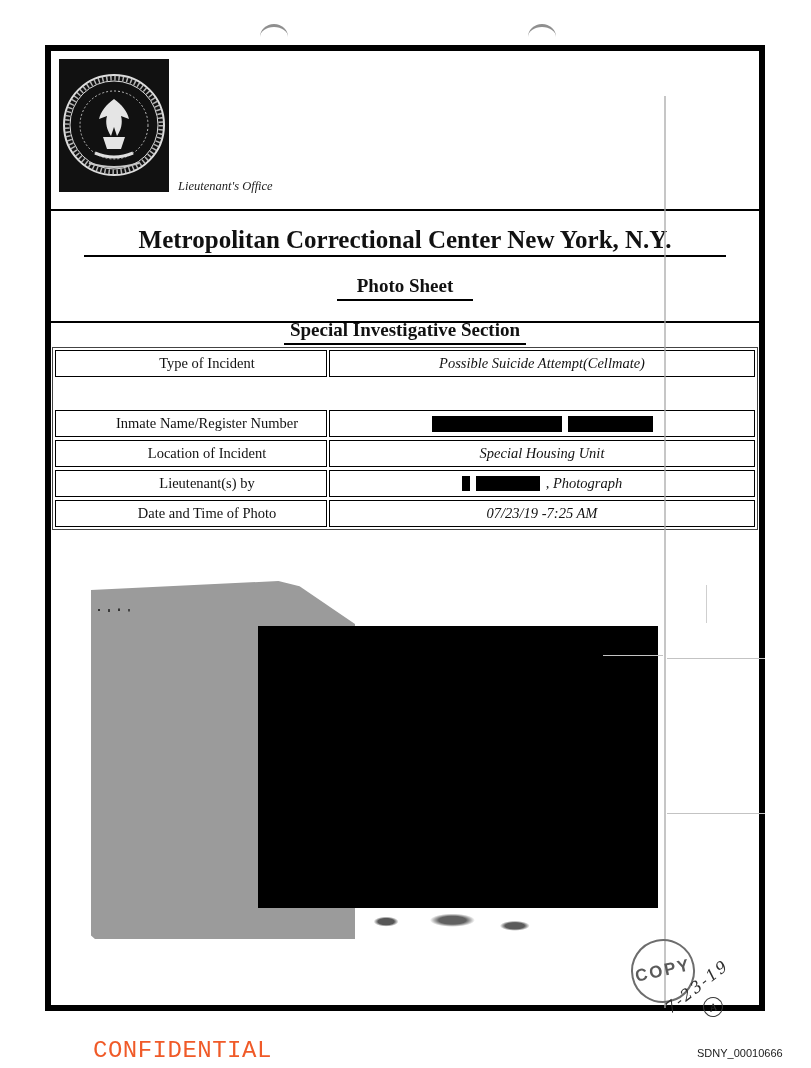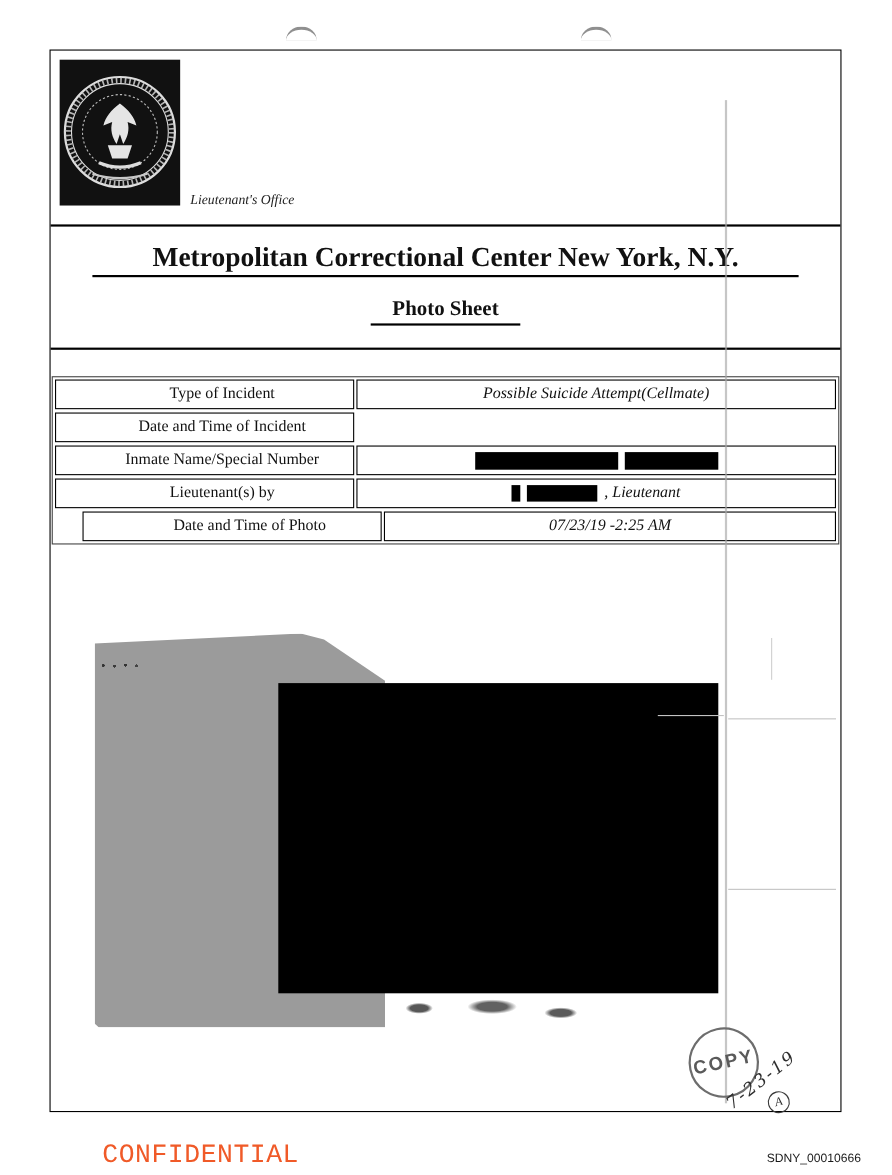--- a/index.html
+++ b/index.html
@@ -6,41 +6,41 @@
   html,body { width:811px; height:1068px; background:#ffffff; }
   body { position:relative; font-family:"Liberation Serif","DejaVu Serif",serif; color:#111; overflow:hidden; }
 
   
   .hole { position:absolute; top:24px; width:28px; height:13px;
           border-top:3px solid #8f8f8f; border-radius:50% 50% 0 0 / 100% 100% 0 0; }
   .hole-1 { left:260px; } .hole-2 { left:528px; }
 
   
   .doc-page { position:absolute; left:45px; top:45px; width:720px; height:966px;
-              border:1px solid #000000; background:#fff; }
+              border:6px solid #000000; background:#fff; }
 
   .seal { position:absolute; left:8px; top:8px; width:110px; height:133px; }
   .office-label { position:absolute; left:127px; top:128px; font-style:italic; font-size:12.5px; color:#222; }
 
   .header-rule   { position:absolute; left:0; right:0; top:158px; border-top:2px solid #000; }
   .titles-rule   { position:absolute; left:0; right:0; top:270px; border-top:2px solid #000; }
 
   .titles { position:absolute; left:0; right:0; top:175px; text-align:center; }
   .title-1 { display:inline-block; font-weight:bold; font-size:25px; line-height:28px;
              border-bottom:2.5px solid #000; padding:0 55px 1px 55px; }
   .title-2 { display:inline-block; font-weight:bold; font-size:19px; line-height:24px;
              border-bottom:2.5px solid #000; padding:0 20px 1px 20px; margin-top:5px; }
   .title-3 { display:inline-block; font-weight:bold; font-size:19px; line-height:24px;
              border-bottom:2.5px solid #000; padding:0 6px 1px 6px; margin-top:5px; }
   .titles > div { line-height:0; } .titles > div + div { margin-top:12px; }
 
   .incident-table { position:absolute; left:1px; right:1px; top:296px;
                     border:1px solid #444; padding:2px; }
   .t-row  { display:flex; height:27px; margin-bottom:3px; }
-  .t-row:last-child { margin-bottom:0;margin-left:25px; }
+  .t-row:last-child { margin-bottom:0; }
   .cell   { border:1px solid #000; display:flex; align-items:center; justify-content:center;
             font-size:14.5px; background:#fff; }
   .cell.label { width:272px; margin-right:2px;padding-left:32px; }
   .cell.value { flex:1; font-style:italic; gap:6px; }
 
   .redact { display:inline-block; height:16px; background:#000; }
   .redact.w130 { width:130px; } .redact.w85 { width:85px; }
   .redact.w8   { width:8px; height:15px; } .redact.w62 { width:64px; height:15px; }
 
   
@@ -110,50 +110,54 @@
     </svg>
   </div>
 
   <div class="office-label">Lieutenant's Office</div>
 
   <div class="header-rule"></div>
 
   <div class="titles">
     <div><span class="title-1">Metropolitan Correctional Center New York, N.Y.</span></div>
     <div><span class="title-2">Photo Sheet</span></div>
+    <div><span class="title-3">Special Investigative Section</span></div>
   </div>
 
   <div class="titles-rule"></div>
 
   <div class="incident-table">
     <div class="t-row">
       <div class="cell label">Type of Incident</div>
       <div class="cell value">Possible Suicide Attempt(Cellmate)</div>
     </div>
     <div class="t-row">
-      <div class="cell label">Date and Time of Incident</div>
     </div>
     <div class="t-row">
-      <div class="cell label">Inmate Name/Special Number</div>
+      <div class="cell label">Inmate Name/Register Number</div>
       <div class="cell value">
         <span class="redact w130"></span>
         <span class="redact w85"></span>
       </div>
     </div>
     <div class="t-row">
+      <div class="cell label">Location of Incident</div>
+      <div class="cell value">Special Housing Unit</div>
+    </div>
+    <div class="t-row">
       <div class="cell label">Lieutenant(s) by</div>
       <div class="cell value">
         <span class="redact w8"></span>
         <span class="redact w62"></span>
-        <span>, Lieutenant</span>
+        <span>, Photograph</span>
       </div>
     </div>
     <div class="t-row">
       <div class="cell label">Date and Time of Photo</div>
-      <div class="cell value">07/23/19 -2:25 AM</div>
+      <div class="cell value">07/23/19 -7:25 AM</div>
     </div>
   </div>
 
   <div class="photo-bg"></div>
   <div class="photo-marks"></div>
   <div class="photo-redaction"></div>
   <div class="smudge"></div>
 
   <div class="vline"></div>
   <div class="mortar mortar-1"></div>

